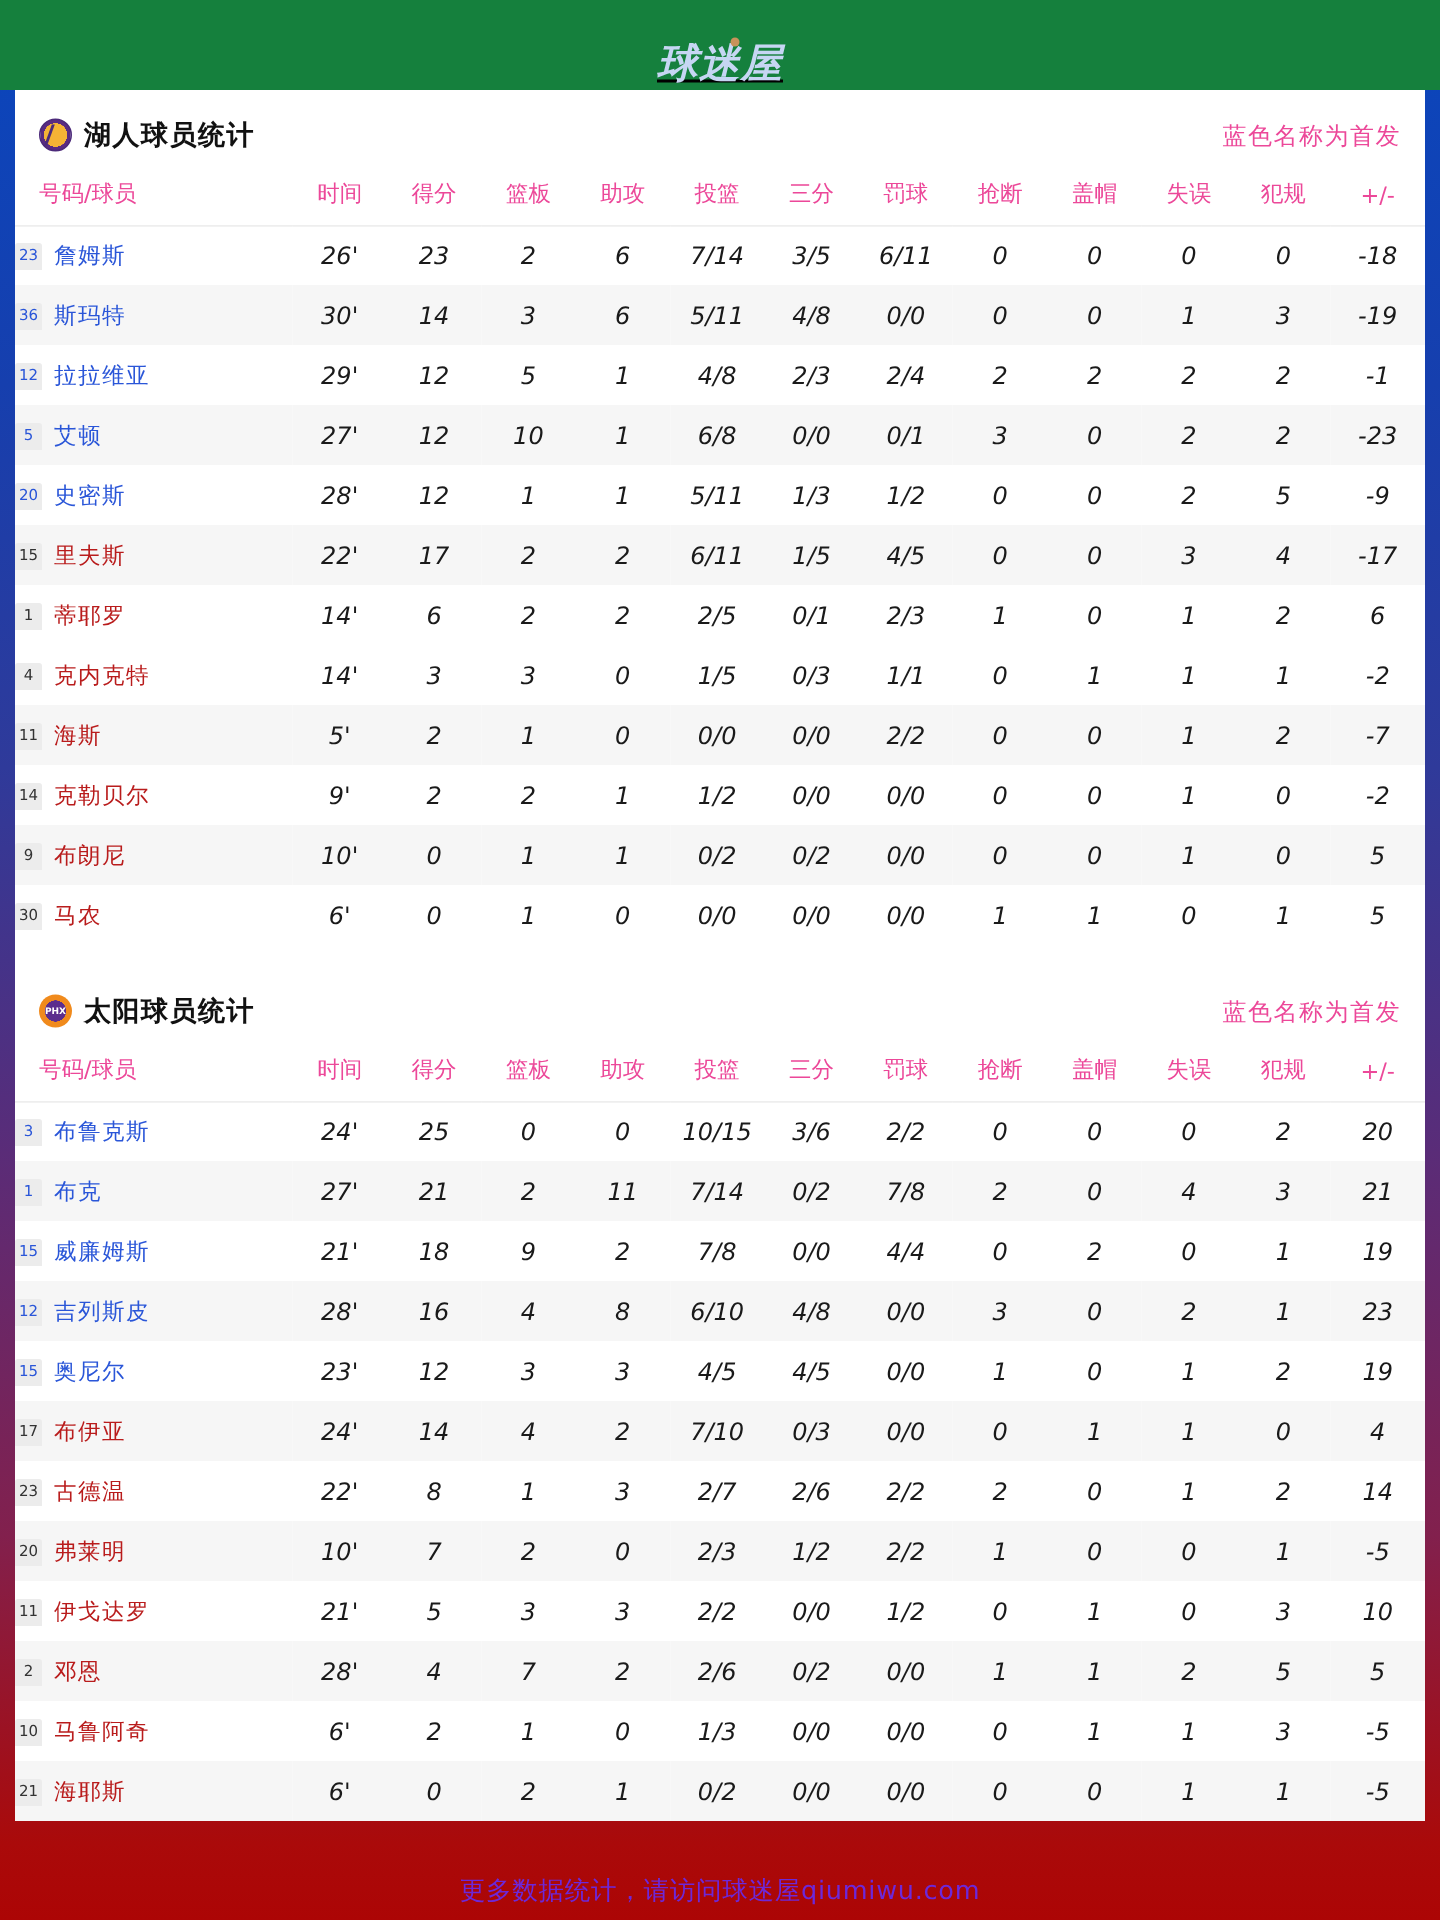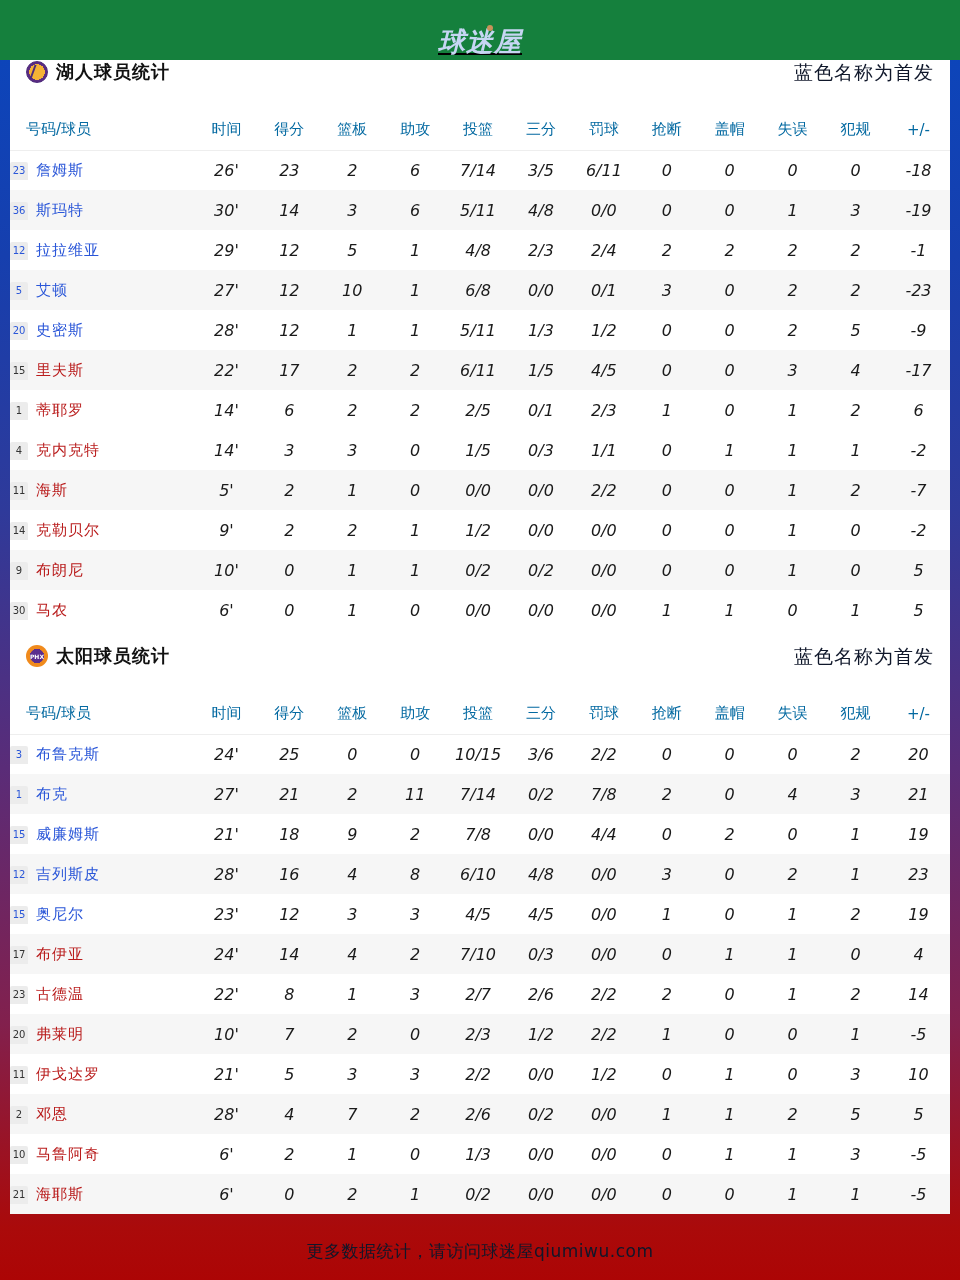--- a/index.html
+++ b/index.html
@@ -25,21 +25,21 @@
     position: absolute; top: 1px; left: 49px; width: 6px; height: 6px; border-radius: 50%;
     background: #c8925a;
   }
   .card {
     position: absolute; left: 10px; width: 940px; background: #fff;
   }
   .card-lakers { top: 60px; height: 610px; }
   .card-suns { top: 644px; height: 570px; background: transparent; }
   .card-suns .inner { background:#fff; height: 570px; }
   .team-head {
-    height: 58px; display: flex; align-items: flex-start; padding: 0 16px;
+    height: 58px; display: flex; align-items: flex-end; padding: 16px 16px;
     justify-content: space-between;
   }
   .team-title { display: flex; align-items: center; gap: 8px; }
   .team-logo {
     width: 22px; height: 22px; border-radius: 50%; position: relative;
   }
   .lakers-logo {
     background: radial-gradient(circle at 50% 50%, #f5b335 0 55%, #5a2b82 56% 100%);
     border: 1px solid #4c2a7a;
   }
@@ -47,24 +47,24 @@
     content: ""; position: absolute; left: 5px; top: 3px; width: 10px; height: 14px;
     border-left: 2px solid #4c2a7a; transform: skewX(-20deg);
   }
   .suns-logo {
     background: radial-gradient(circle at 50% 50%, #5b2d8e 0 45%, #f08a1c 46% 100%);
     border-radius: 50%;
     display:flex; align-items:center; justify-content:center;
     font-size: 6px; color:#fff; font-weight:bold; font-family: "DejaVu Sans", sans-serif;
   }
   .team-name { font-size: 18px; font-weight: bold; color: #111; letter-spacing: 1px; }
-  .starter-note { font-size: 19px; color: #0f172a; letter-spacing: 1px; font-family: Liberation Serif, serif; }
+  .starter-note { font-size: 16px; color: #ec4899; letter-spacing: 1px; font-family: Liberation Serif, serif; }
   table { width: 940px; border-collapse: collapse; table-layout: fixed; }
   th {
-    height: 32px; font-weight: normal; font-size: 15px; color: #0369a1; text-align: center;
+    height: 32px; font-weight: normal; font-size: 15px; color: #ec4899; text-align: center;
     border-bottom: 1px solid #eeeeee; padding-bottom: 8px;
   }
   th.player-col { text-align: left; padding-left: 16px; }
   td {
     height: 40px; font-size: 16px; color: #1a1a1a; text-align: center;
     font-style: italic; font-family: "DejaVu Sans", sans-serif;
   }
   tr.alt td { background: #f6f6f6; }
   td.player-cell { text-align: left; font-style: normal; }
   .num-badge {
@@ -72,22 +72,22 @@
     font-size: 10px; line-height: 18px; text-align: center; color: #333;
     font-style: normal; vertical-align: middle; margin-right: 8px;
     border-radius: 2px 2px 0 0;
   }
   .pname { font-size: 15px; vertical-align: middle; color: #b91c1c; letter-spacing: 1px; }
   .starter .num-badge { color: #2a56d8; }
   .starter .pname { color: #2a56d8; }
   .col-player { width: 185px; }
   .footer {
     position: absolute; left: 0; top: 1240px; width: 960px; height: 40px;
-    display: flex; align-items: flex-start; justify-content: center;
-    color: #0f172a; font-size: 17px; letter-spacing: 0.5px;
+    display: flex; align-items: center; justify-content: center;
+    color: #6d28d9; font-size: 17px; letter-spacing: 0.5px;
   }
 </style>
 </head>
 <body>
 
 <div class="topbar">
   <div class="logo">
     <span class="dot"></span>
     <span>球迷屋</span>
   </div>

